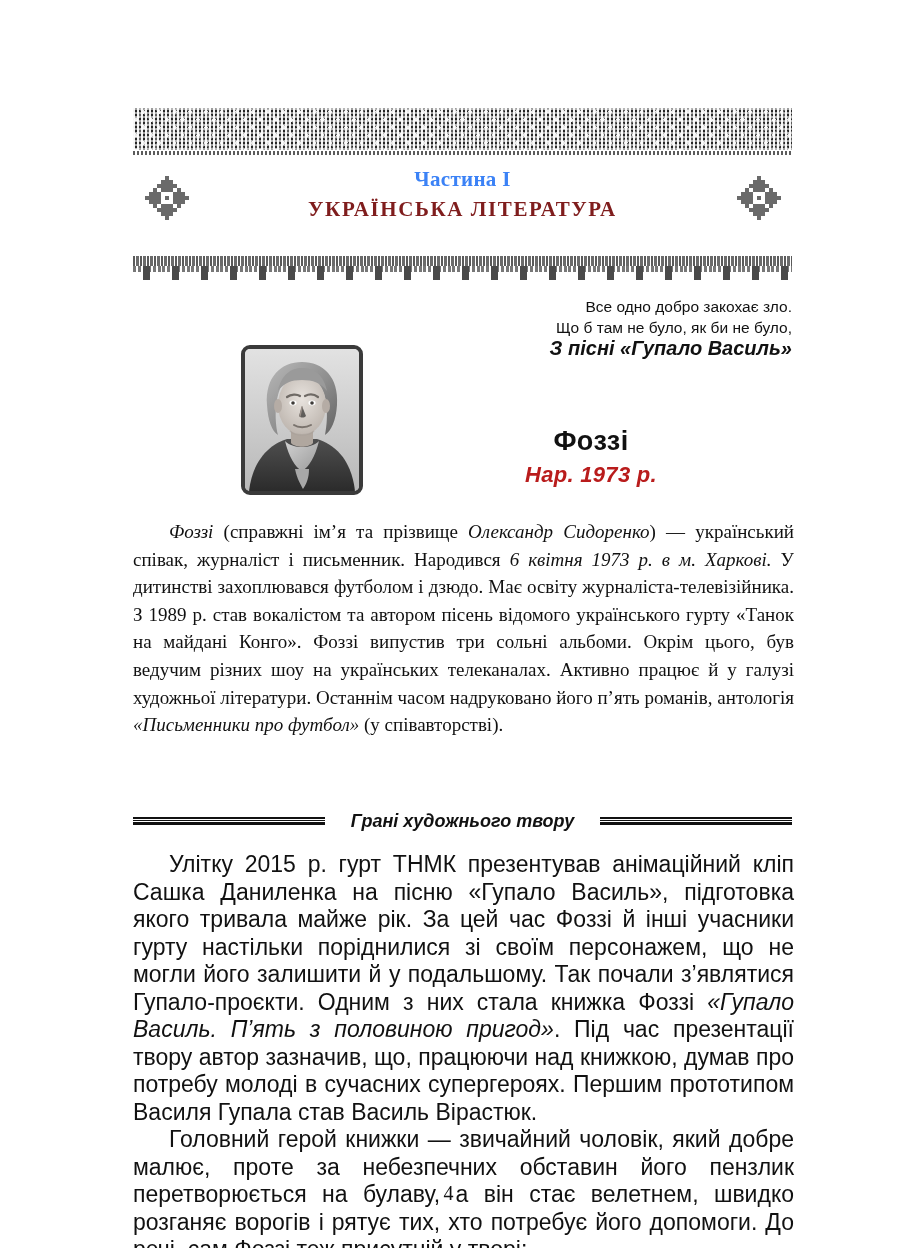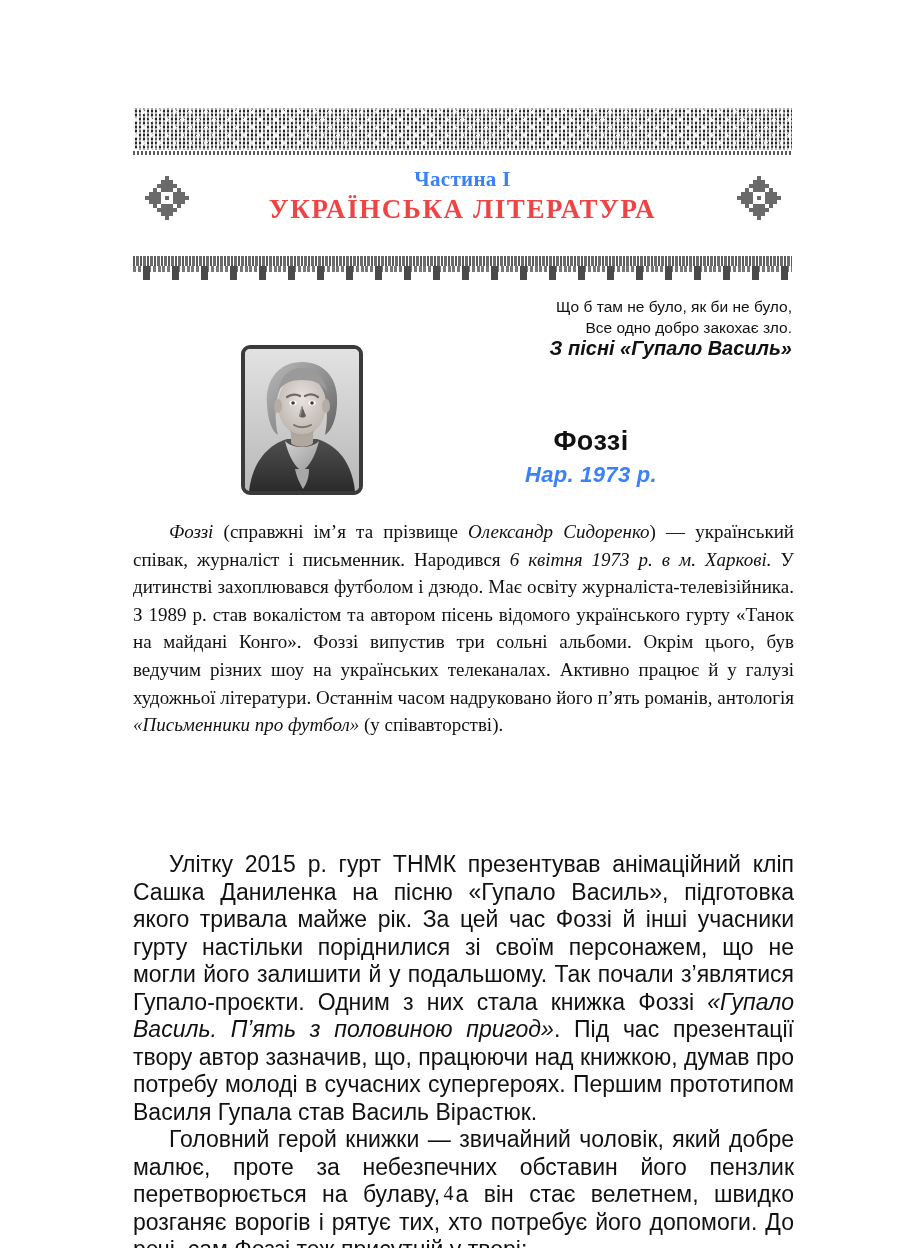--- a/index.html
+++ b/index.html
@@ -84,24 +84,24 @@
     font-family: "Liberation Serif", serif;
     font-weight: bold;
     font-size: 21px;
     letter-spacing: 0.3px;
     line-height: 26px;
     color: #3b82f6;
   }
   .part-title {
     font-family: "Liberation Serif", serif;
     font-weight: bold;
-    font-size: 27px;
+    font-size: 21px;
     letter-spacing: 1.6px;
     line-height: 34px;
-    color: #ef4444;
+    color: #7f1d1d;
     white-space: nowrap;
   }
 
   
   .ornament {
     position: absolute;
     top: 6px;
     width: 52px;
     height: 52px;
   }
@@ -198,21 +198,21 @@
     color: #111111;
   }
   .author-years {
     margin-top: 4px;
     font-family: "Liberation Sans", sans-serif;
     font-weight: bold;
     font-style: italic;
     font-size: 22px;
     line-height: 27px;
     letter-spacing: 0.3px;
-    color: #3b82f6;
+    color: #b91c1c;
   }
 
   
   .bio {
     position: absolute;
     left: 133px;
     top: 518px;
     width: 661px;
     font-family: "Liberation Serif", serif;
     font-size: 19px;
@@ -397,22 +397,22 @@
       </svg>
     </div>
   </div>
 
   <div class="band-fringe-wrap">
     <div class="band-fringe-top"></div>
     <div class="band-fringe-teeth"></div>
   </div>
 
   <div class="epigraph">
+    <div>Все одно добро закохає зло.</div>
     <div>Що б там не було, як би не було,</div>
-    <div>Все одно добро закохає зло.</div>
     <div class="epigraph-source">З пісні «Гупало Василь»</div>
   </div>
 
   <div class="portrait">
     <svg width="114" height="142" viewBox="0 0 114 142" aria-hidden="true">
       <defs>
         <linearGradient id="bgGrad" x1="0" y1="0" x2="0" y2="1">
           <stop offset="0%" stop-color="#e2e2e2"></stop>
           <stop offset="100%" stop-color="#b8b8b8"></stop>
         </linearGradient>
@@ -469,20 +469,33 @@
     </svg>
   </div>
 
   <div class="author-block">
     <div class="author-name">Фоззі</div>
     <div class="author-years">Нар. 1973 р.</div>
   </div>
 
   <div class="bio"><i>Фоззі</i><span> (справжні ім’я та прізвище </span><i>Олександр Сидоренко</i><span>) — український співак, журналіст і письменник. Народився </span><i>6 квітня 1973 р. в м. Харкові.</i><span> У дитинстві захоплювався футболом і дзюдо. Має освіту журналіста-телевізійника. З 1989 р. став вокалістом та автором пісень відомого українського гурту «Танок на майдані Конго». Фоззі випустив три сольні альбоми. Окрім цього, був ведучим різних шоу на українських телеканалах. Активно працює й у галузі художньої літератури. Останнім часом надруковано його п’ять романів, антологія </span><i>«Письменники про футбол»</i><span> (у співавторстві).</span></div>
 
+  <div class="section-head">
+    <div class="rule rule-left">
+      <span class="r1"></span>
+        <span class="r2"></span>
+        <span class="r3"></span>
+    </div>
+    <div class="section-title">Грані художнього твору</div>
+    <div class="rule rule-right">
+      <span class="r1"></span>
+        <span class="r2"></span>
+        <span class="r3"></span>
+    </div>
+  </div>
 
   <div class="body-text">
       <p><span>Улітку 2015 р. гурт ТНМК презентував анімаційний кліп Сашка Даниленка на пісню «Гупало Василь», підготовка якого тривала майже рік. За цей час Фоззі й інші учасники гурту настільки поріднилися зі своїм персонажем, що не могли його залишити й у подальшому. Так почали з’являтися Гупало-проєкти. Одним з них стала книжка Фоззі </span><i>«Гупало Василь. П’ять з половиною пригод»</i><span>. Під час презентації твору автор зазначив, що, працюючи над книжкою, думав про потребу молоді в сучасних супергероях. Першим прототипом Василя Гупала став Василь Вірастюк.</span></p>
       <p><span>Головний герой книжки — звичайний чоловік, який добре малює, проте за небезпечних обставин його пензлик перетворюється на булаву, а він стає велетнем, швидко розганяє ворогів і рятує тих, хто потребує його допомоги. До речі, сам Фоззі теж присутній у творі:</span></p>
     </div>
 
   <div class="page-number">4</div>
 
 </div>
 

